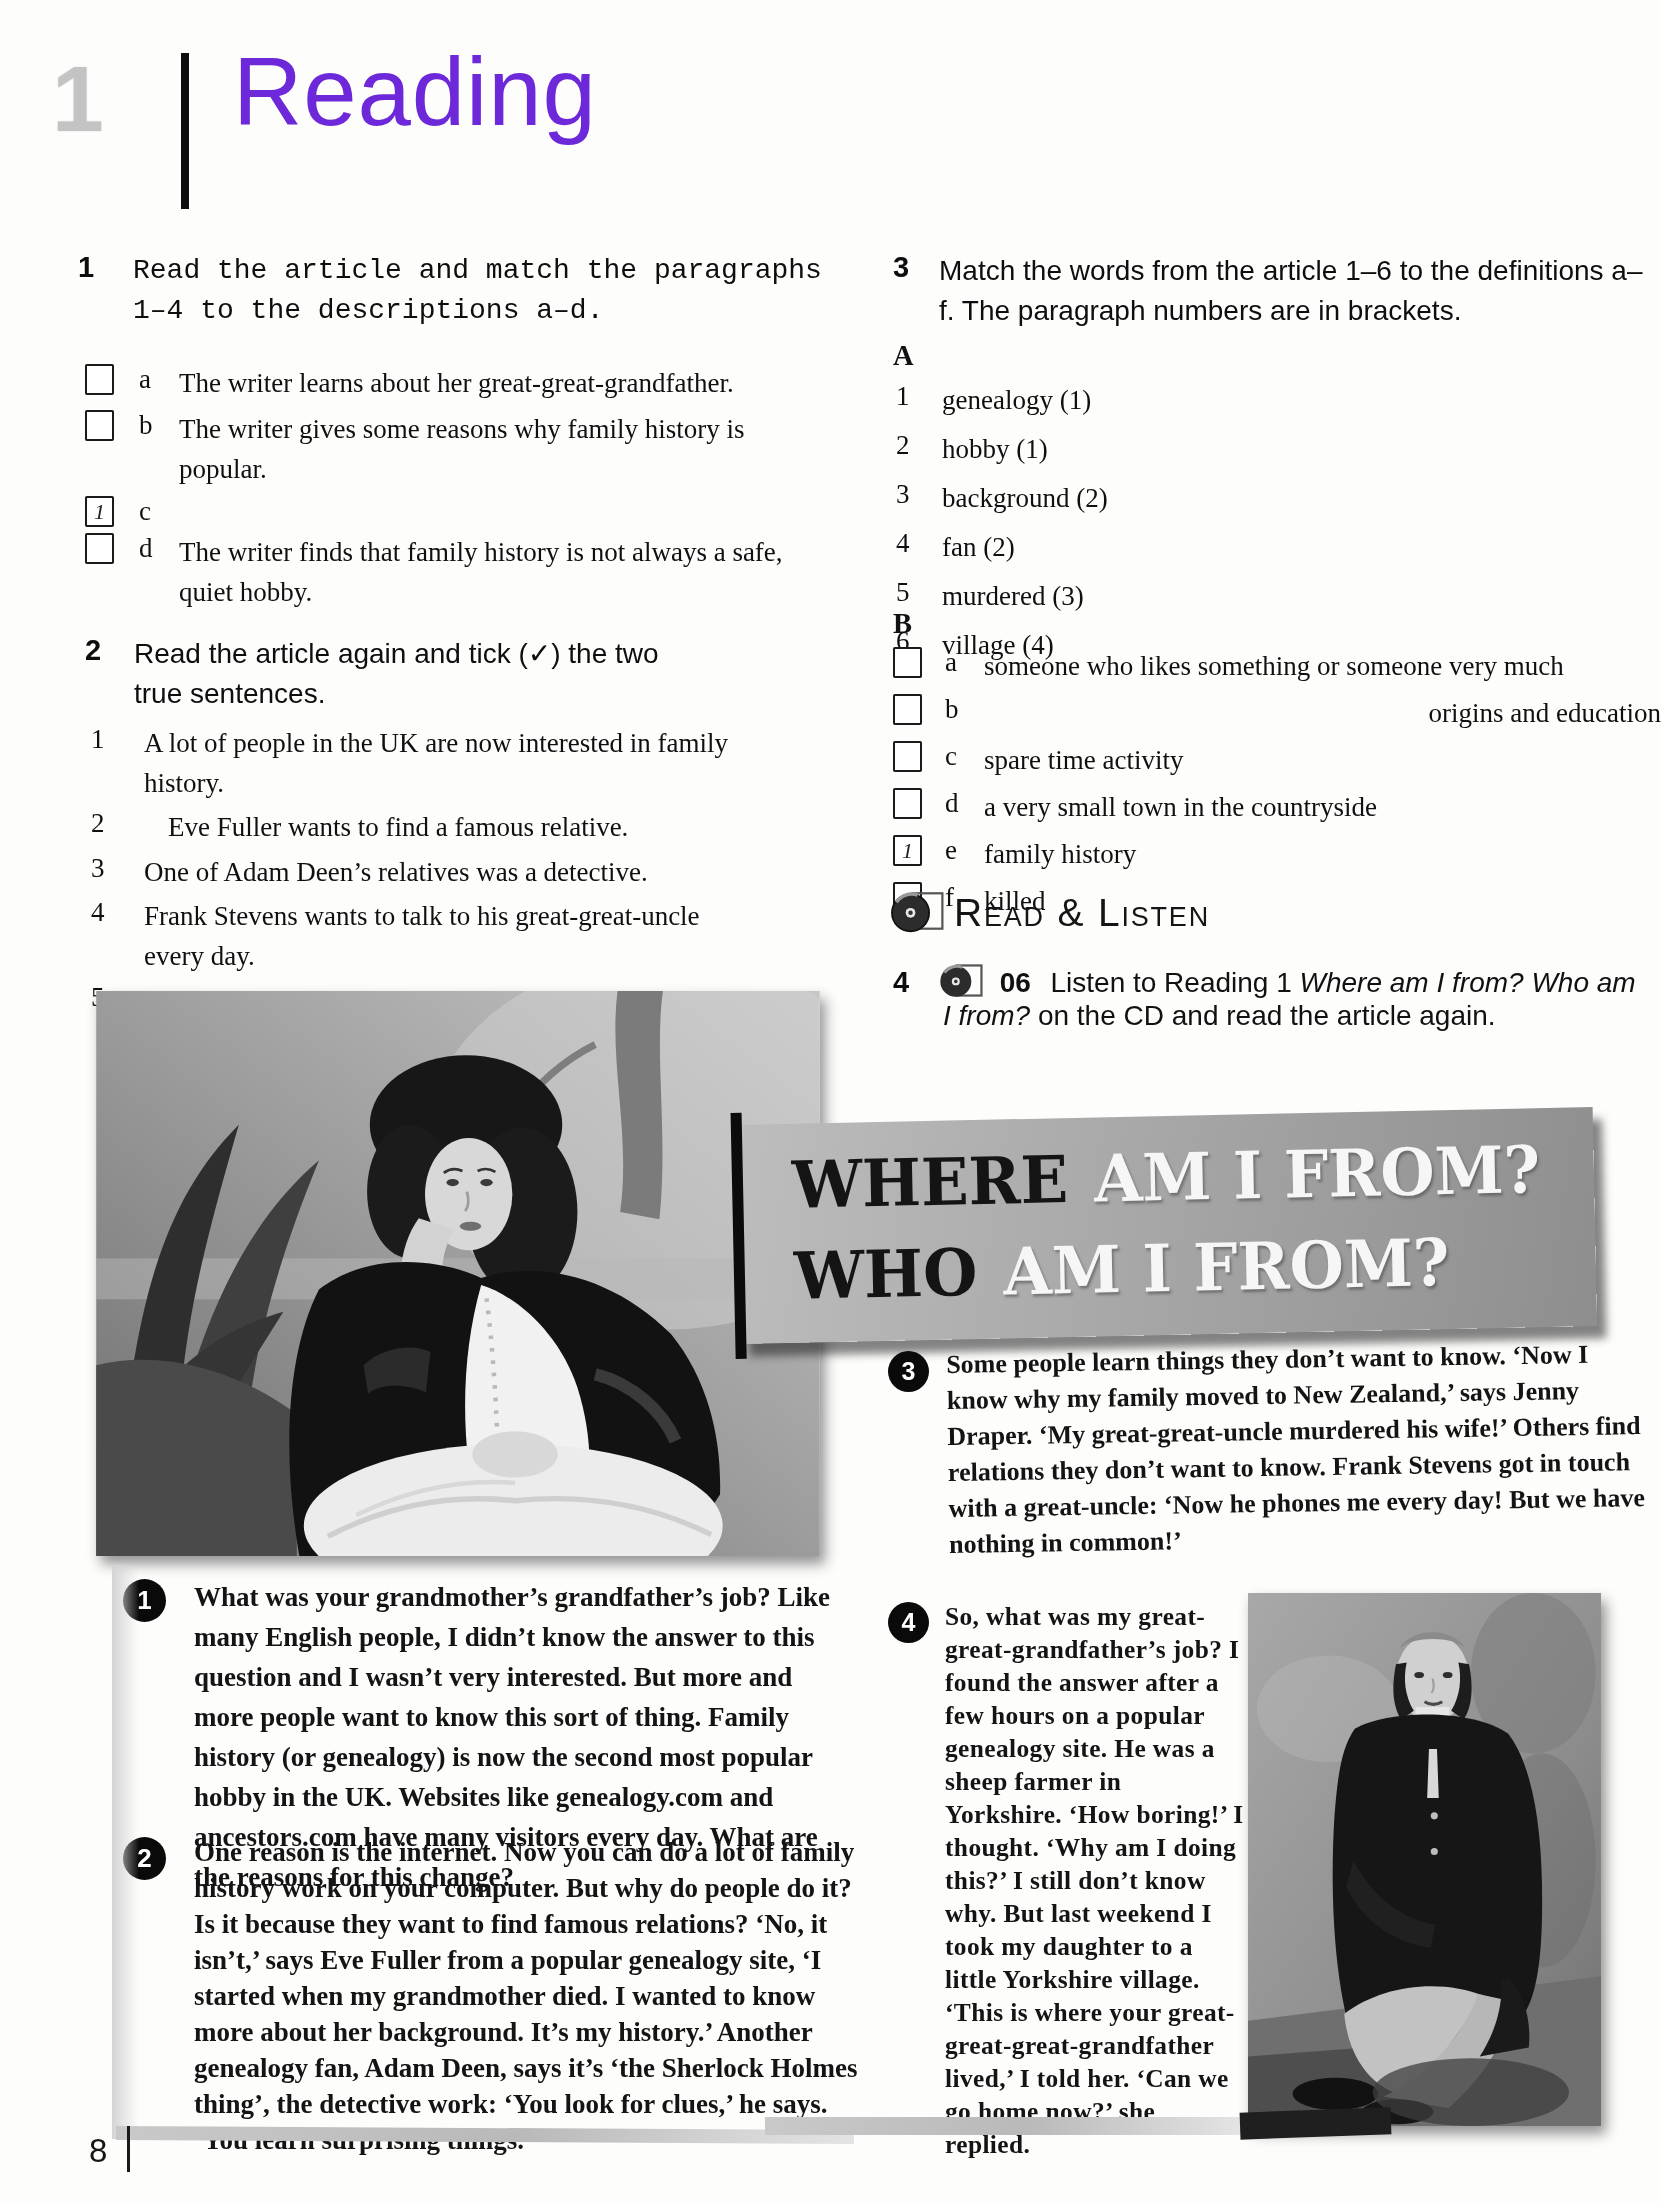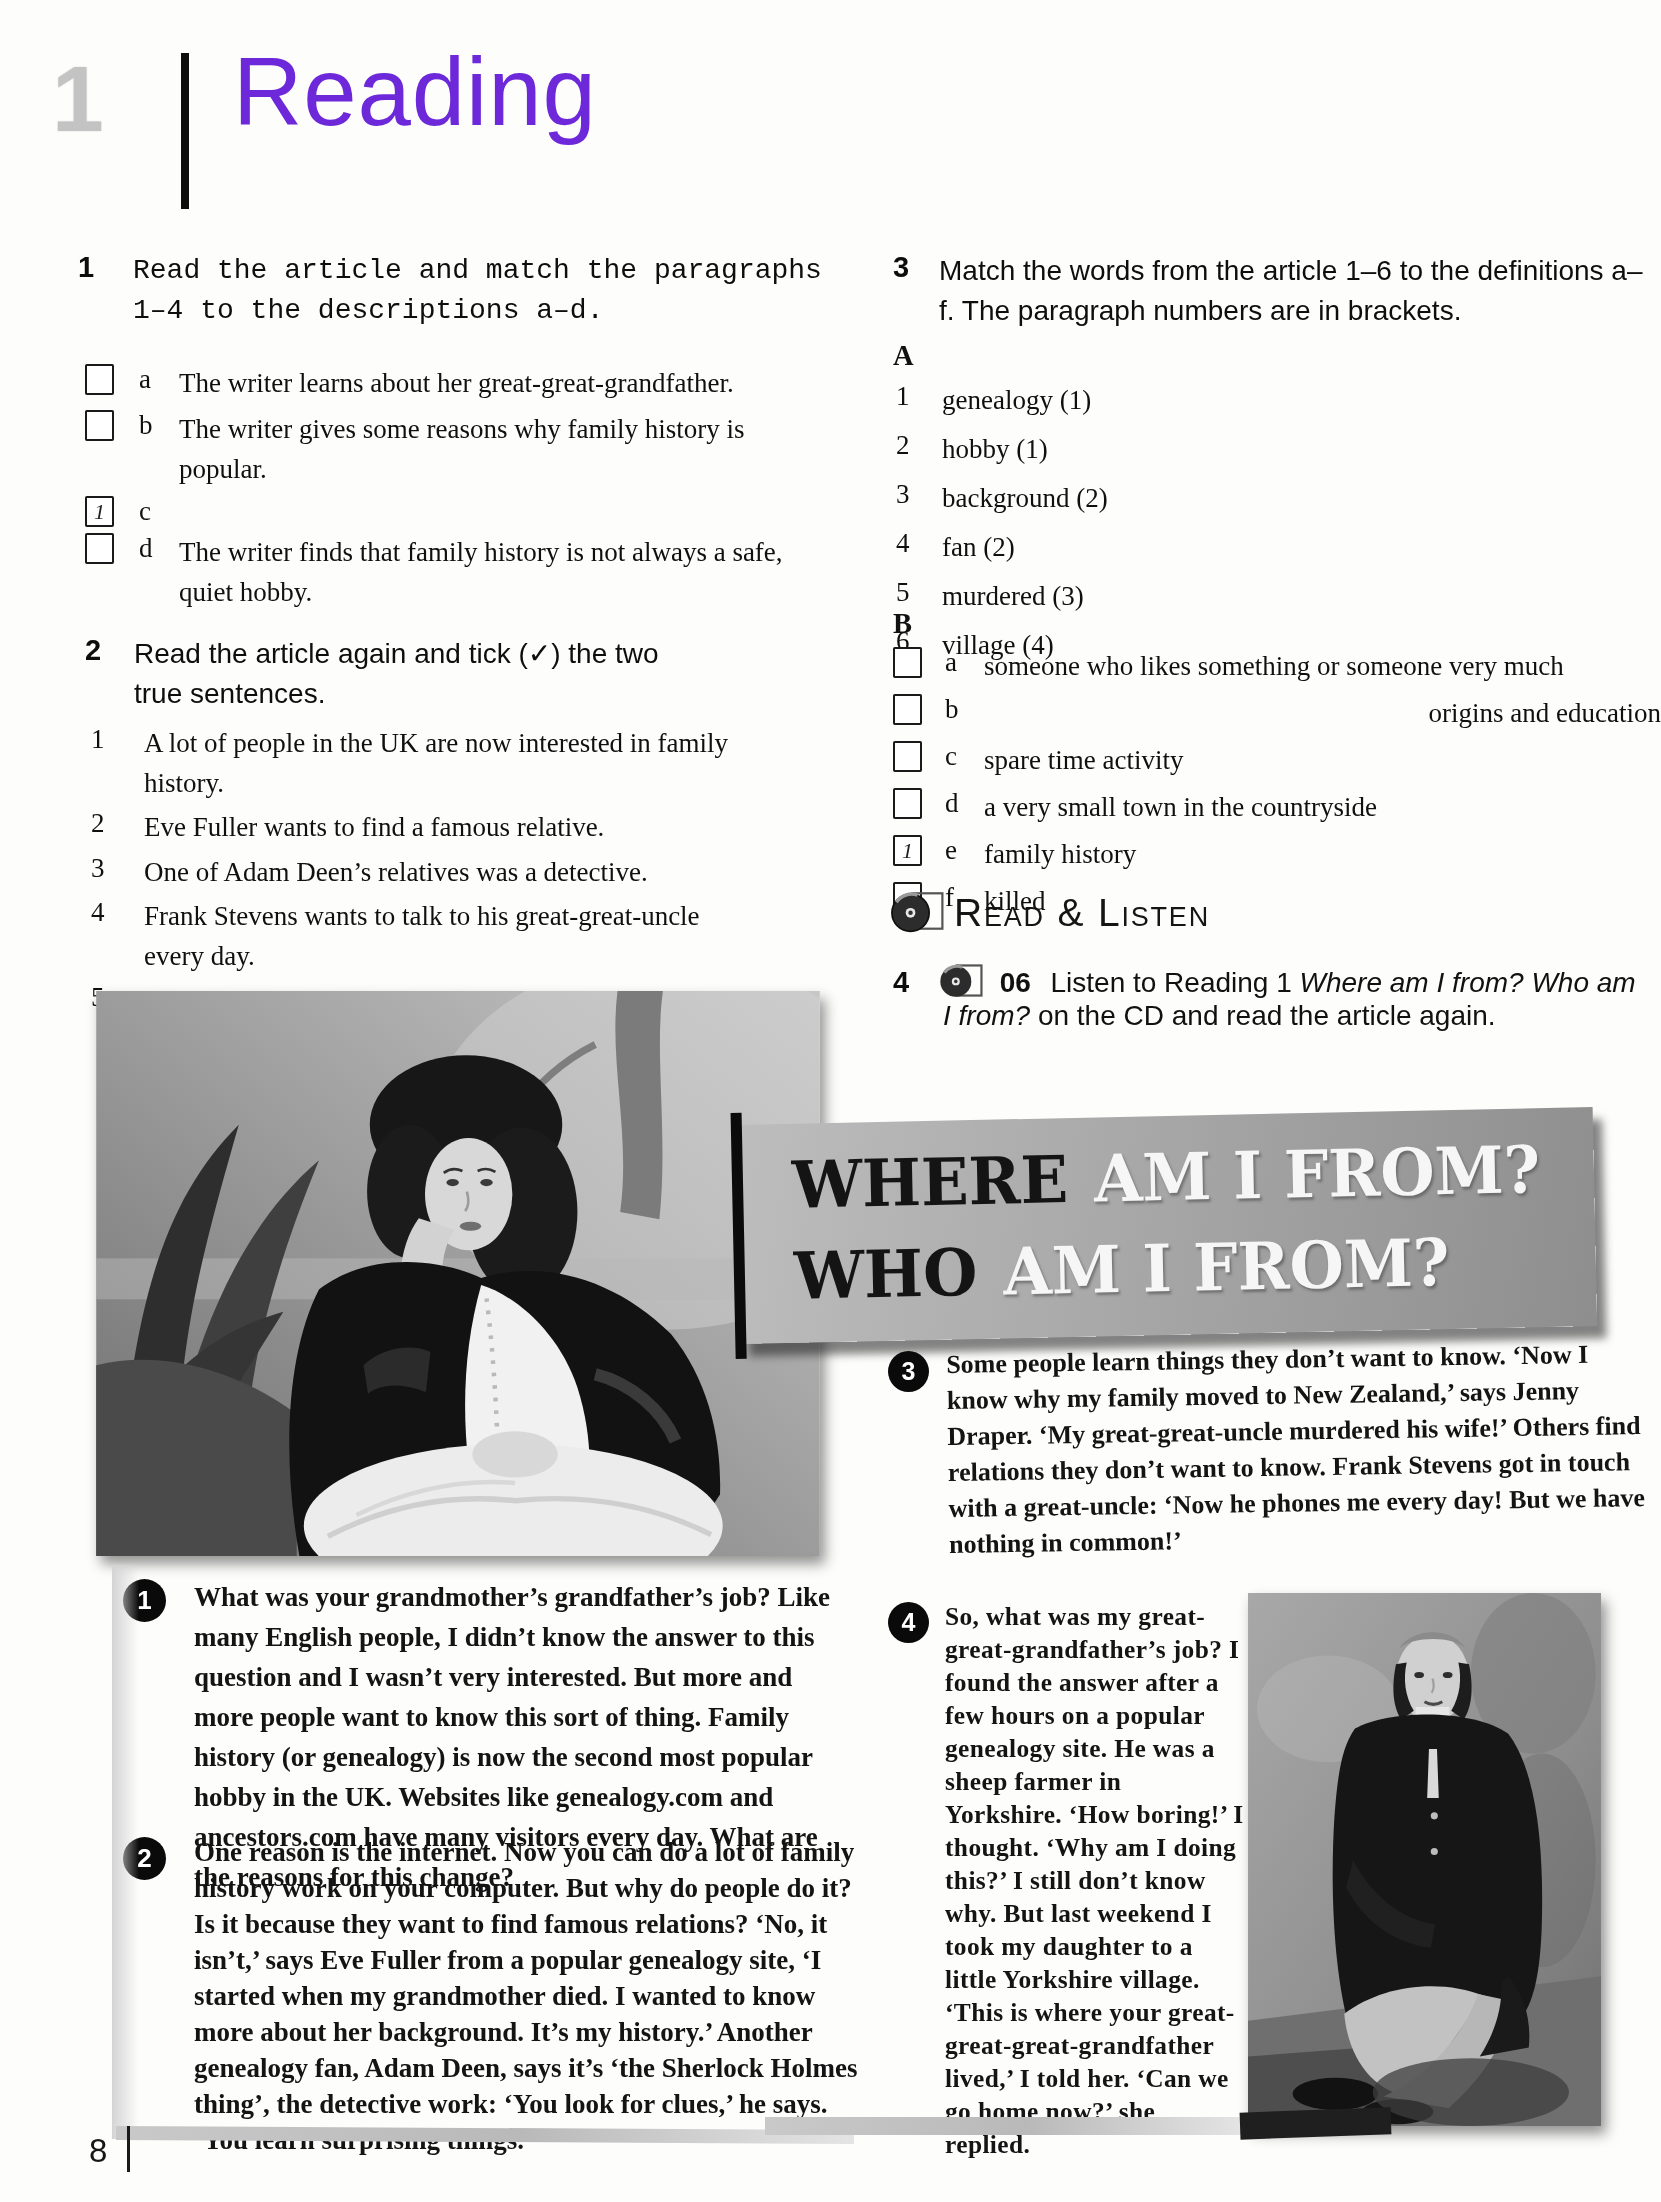--- a/index.html
+++ b/index.html
@@ -85,21 +85,21 @@
     <span class="instr" style="width:570px;">Read the article again and tick (✓) the two true sentences.</span>
   </div>
 
   <div class="abs list" style="left:91px;top:724px;row-gap:4.5px;">
     <div class="row">
       <span class="idx" style="width:53px;">1</span>
       <span class="serif-item" style="width:624px;">A lot of people in the UK are now interested in family history.</span>
     </div>
     <div class="row">
       <span class="idx" style="width:53px;">2</span>
-      <span class="serif-item" style="width:624px;">Eve Fuller wants to find a famous relative.</span>
+      <span class="serif-item" style="width:624px;margin-left:24px;">Eve Fuller wants to find a famous relative.</span>
     </div>
     <div class="row">
       <span class="idx" style="width:53px;">3</span>
       <span class="serif-item" style="width:624px;">One of Adam Deen’s relatives was a detective.</span>
     </div>
     <div class="row">
       <span class="idx" style="width:53px;">4</span>
       <span class="serif-item" style="width:615px;">Frank Stevens wants to talk to his great-great-uncle every day.</span>
     </div>
     <div class="row">

